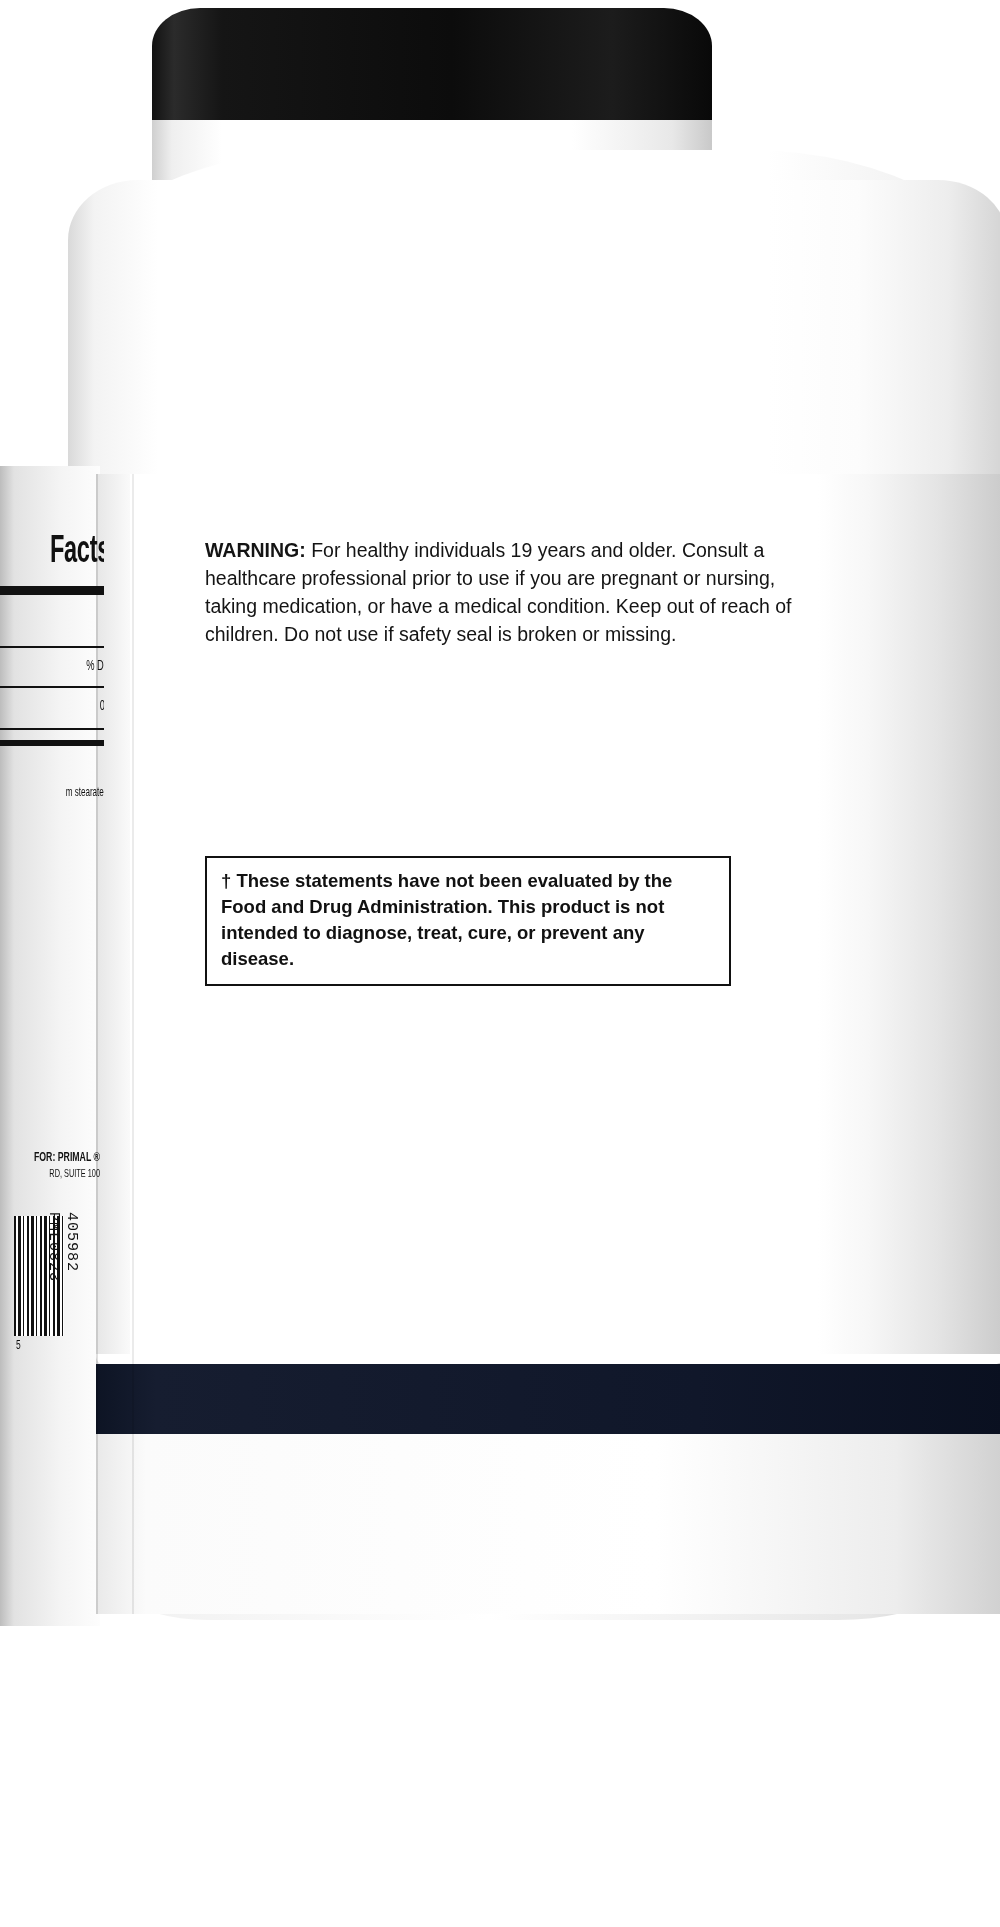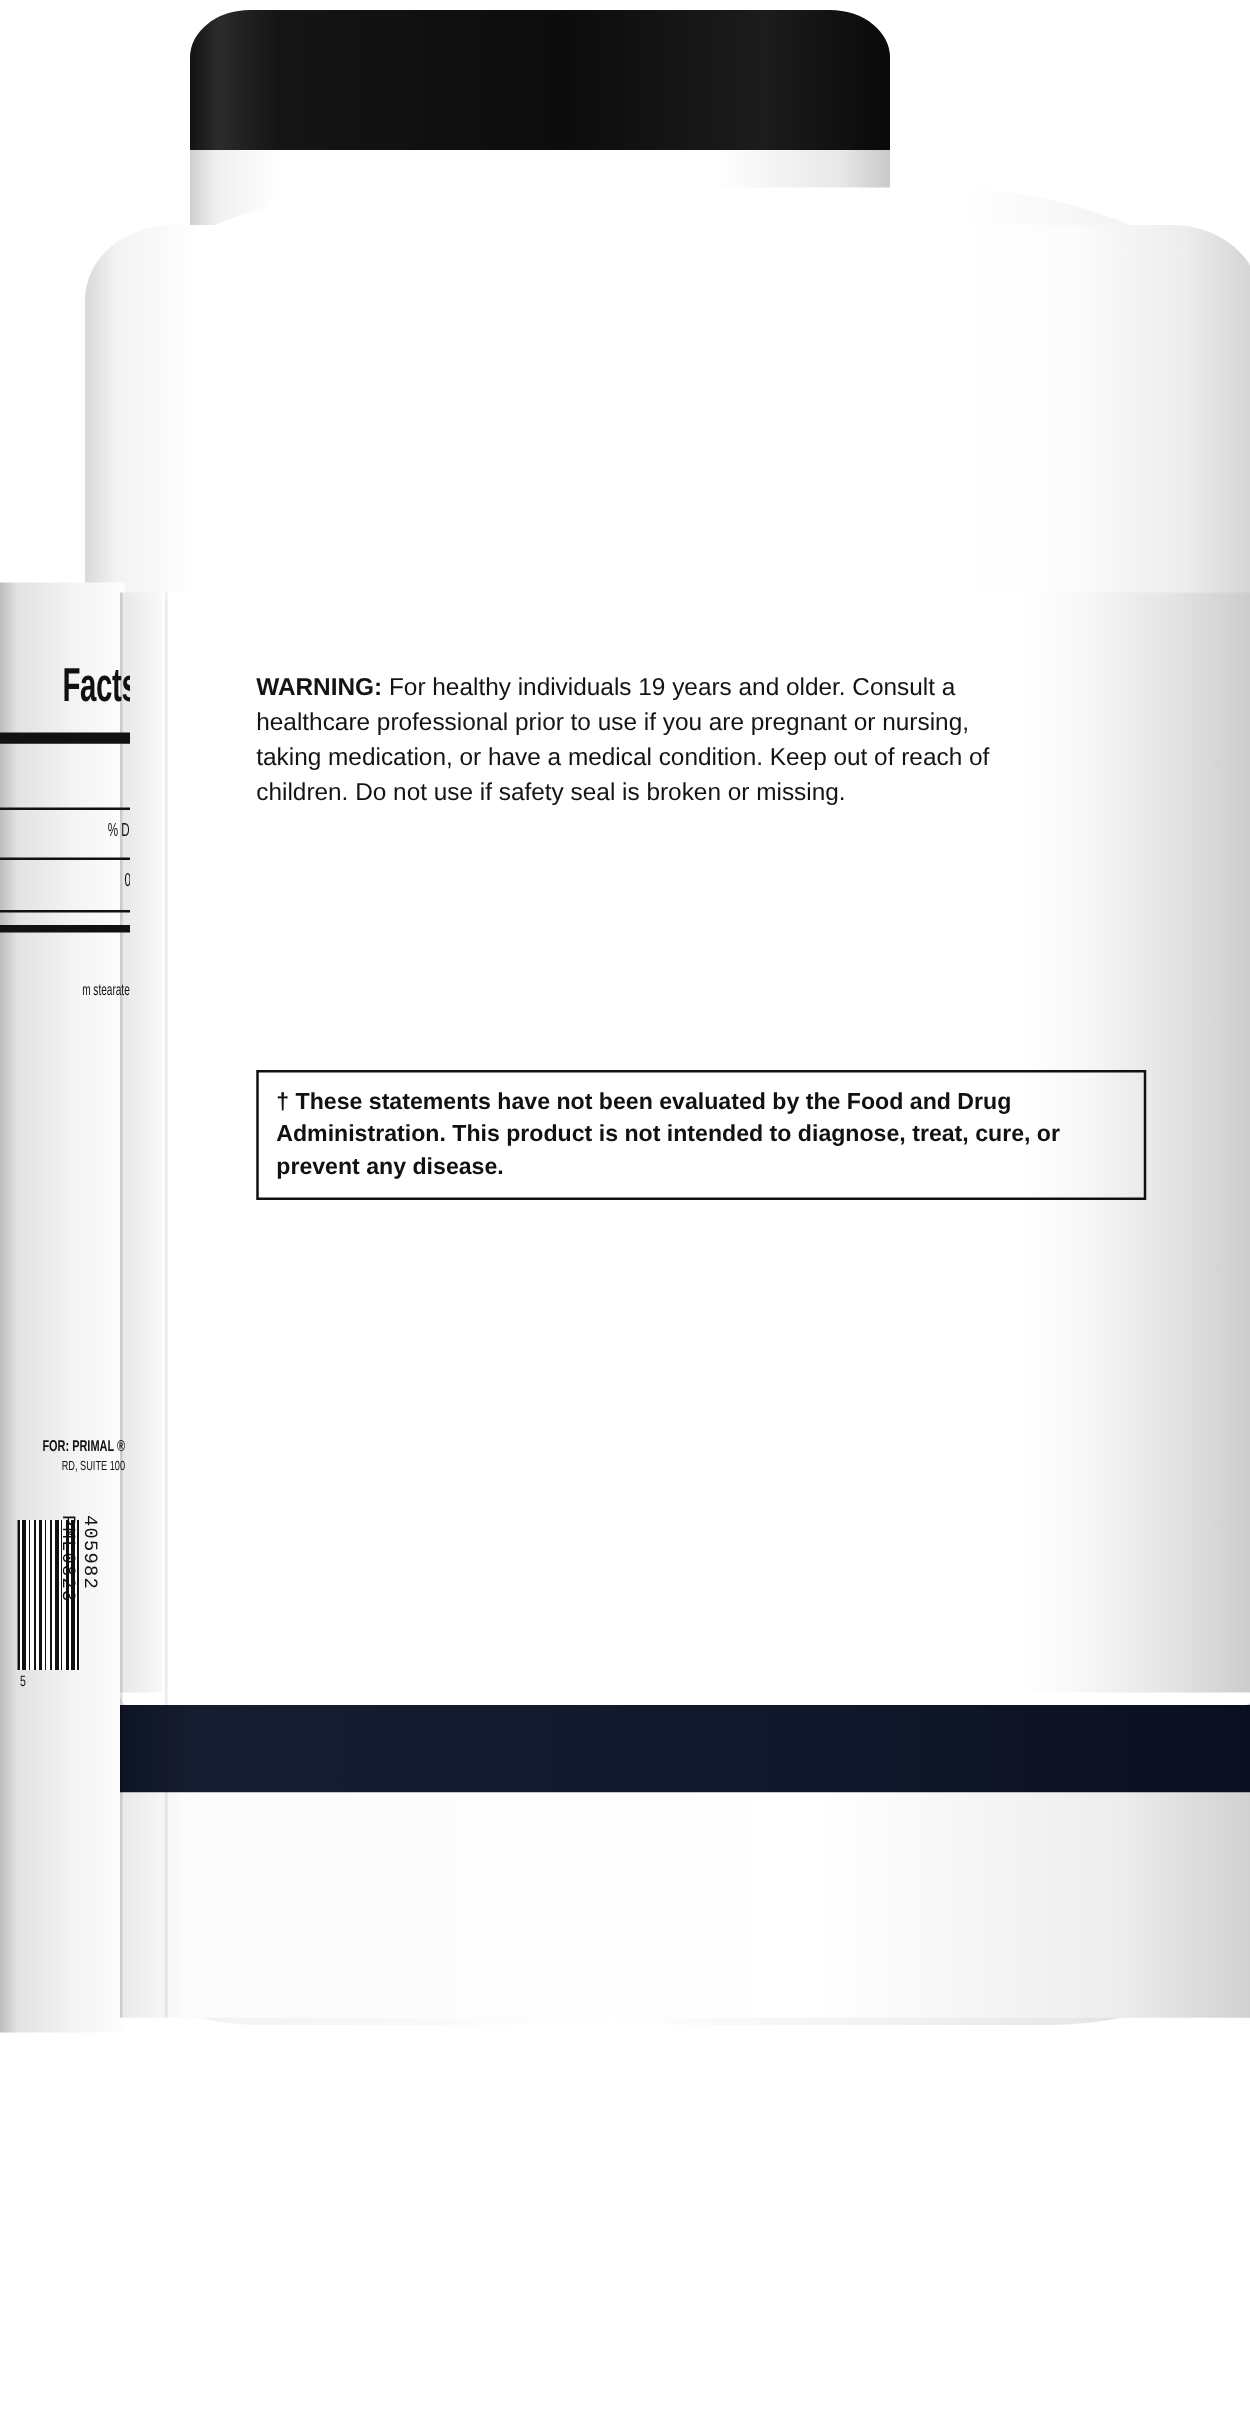--- a/index.html
+++ b/index.html
@@ -168,21 +168,21 @@
     margin: 0 0 22px 0;
   }
   .panel-text b {
     font-weight: bold;
   }
 
   .disclaimer-box {
     position: absolute;
     left: 205px;
     top: 382px;
-    width: 712px;
+    width: 526px;
     border: 2.5px solid #111111;
     padding: 10px 12px 12px 14px;
     box-sizing: border-box;
   }
   .disclaimer-box p {
     margin: 0;
     font-size: 18.5px;
     line-height: 26px;
     font-weight: bold;
     color: #111111;

